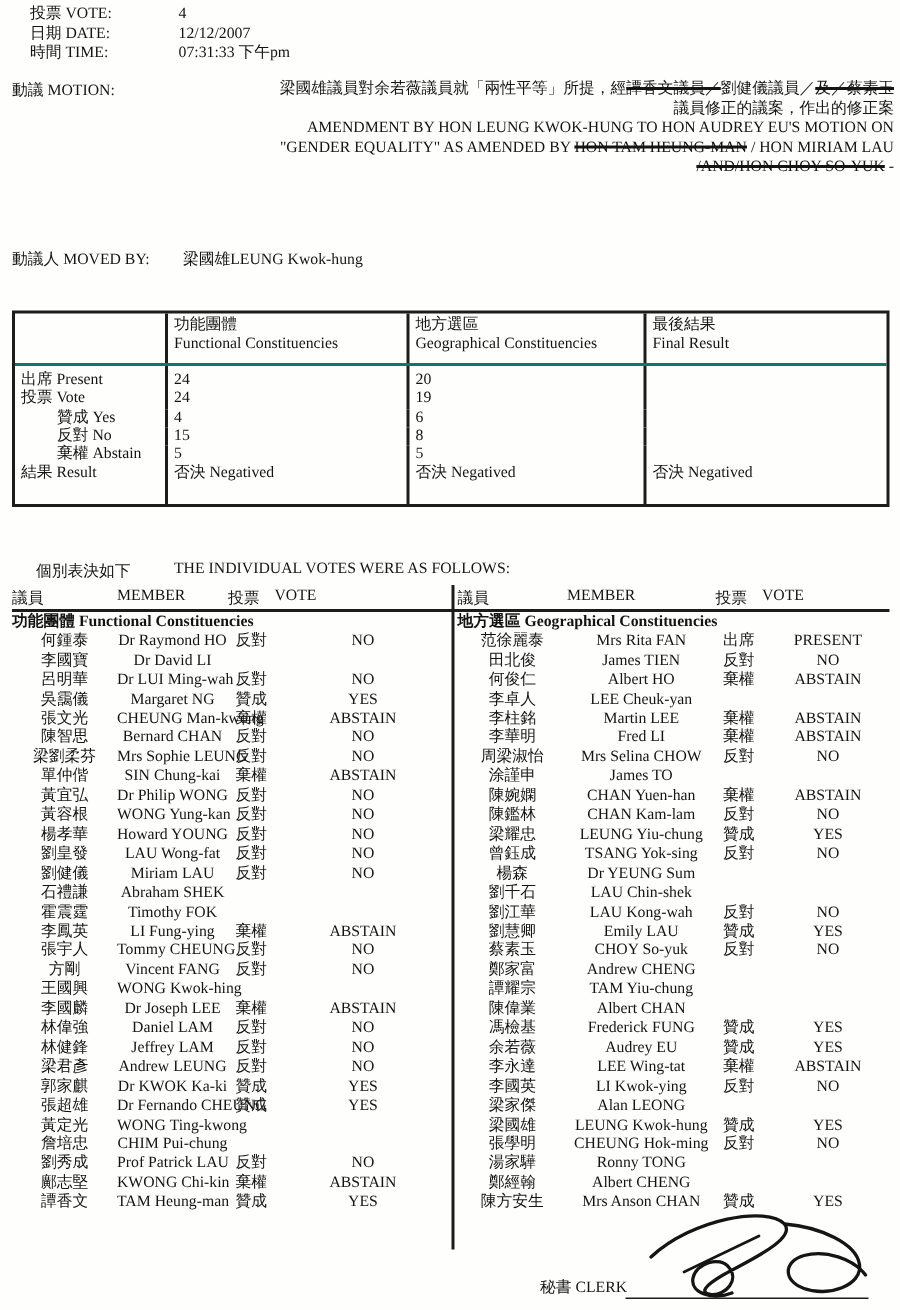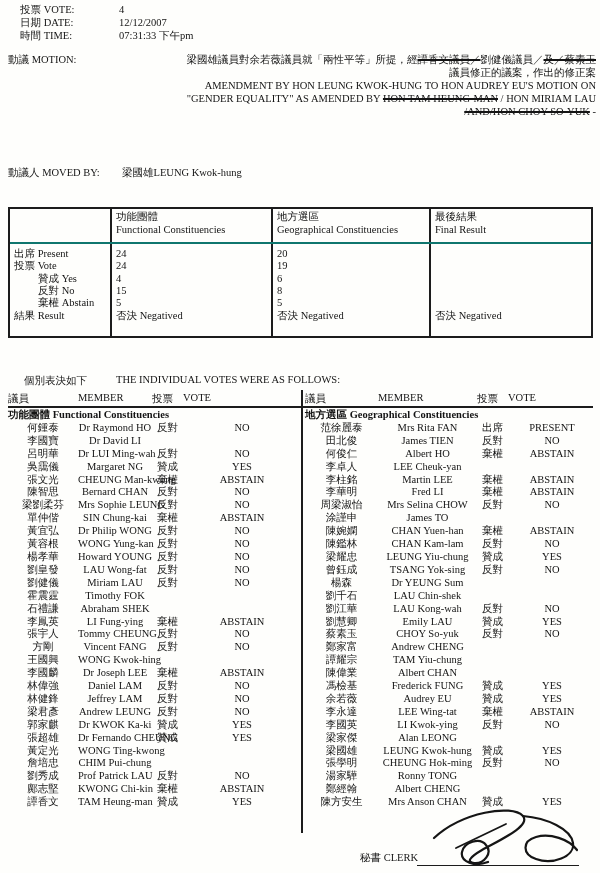--- a/index.html
+++ b/index.html
@@ -235,28 +235,28 @@
       <span>反對</span>
       <span>NO</span>
     </div>
     <div class="mrow">
       <span>劉健儀</span>
       <span>Miriam LAU</span>
       <span>反對</span>
       <span>NO</span>
     </div>
     <div class="mrow">
+      <span>石禮謙</span>
+      <span>Abraham SHEK</span>
+      <span></span>
+      <span></span>
+    </div>
+    <div class="mrow">
       <span>霍震霆</span>
       <span>Timothy FOK</span>
-      <span></span>
-      <span></span>
-    </div>
-    <div class="mrow">
-      <span>石禮謙</span>
-      <span>Abraham SHEK</span>
       <span></span>
       <span></span>
     </div>
     <div class="mrow">
       <span>李鳳英</span>
       <span>LI Fung-ying</span>
       <span>棄權</span>
       <span>ABSTAIN</span>
     </div>
     <div class="mrow">

